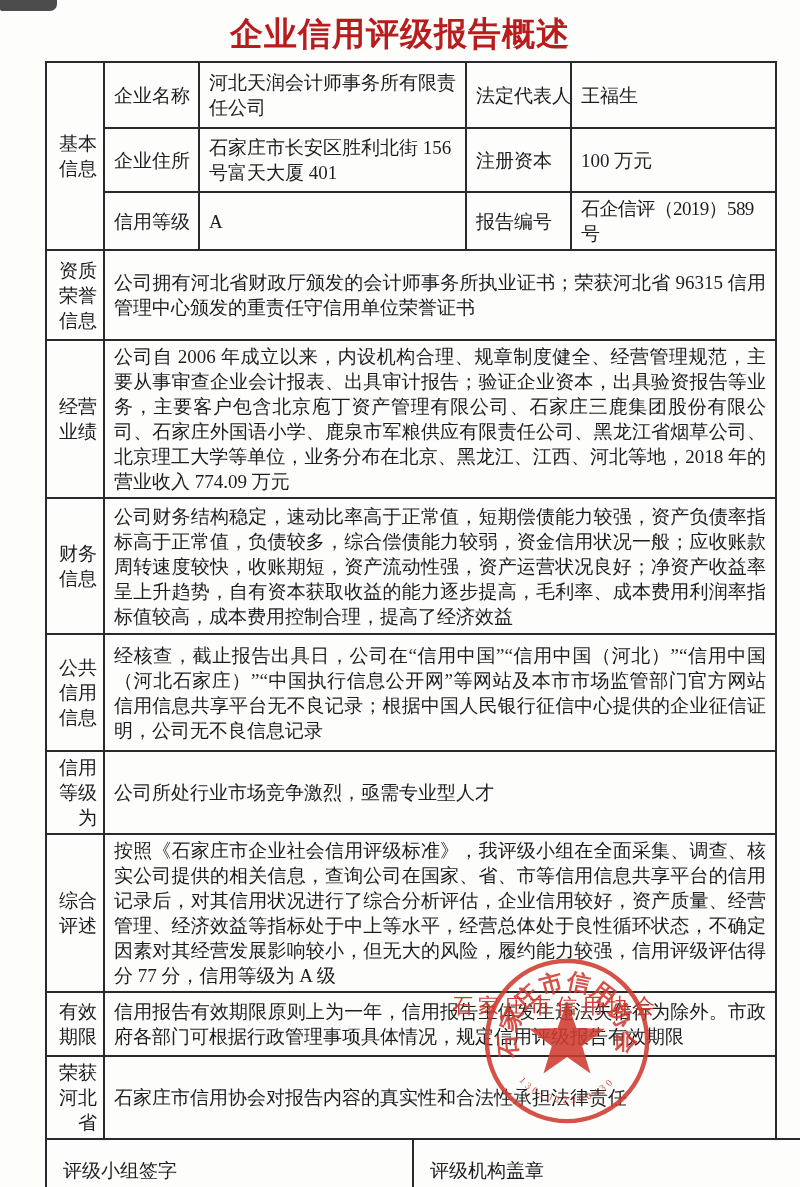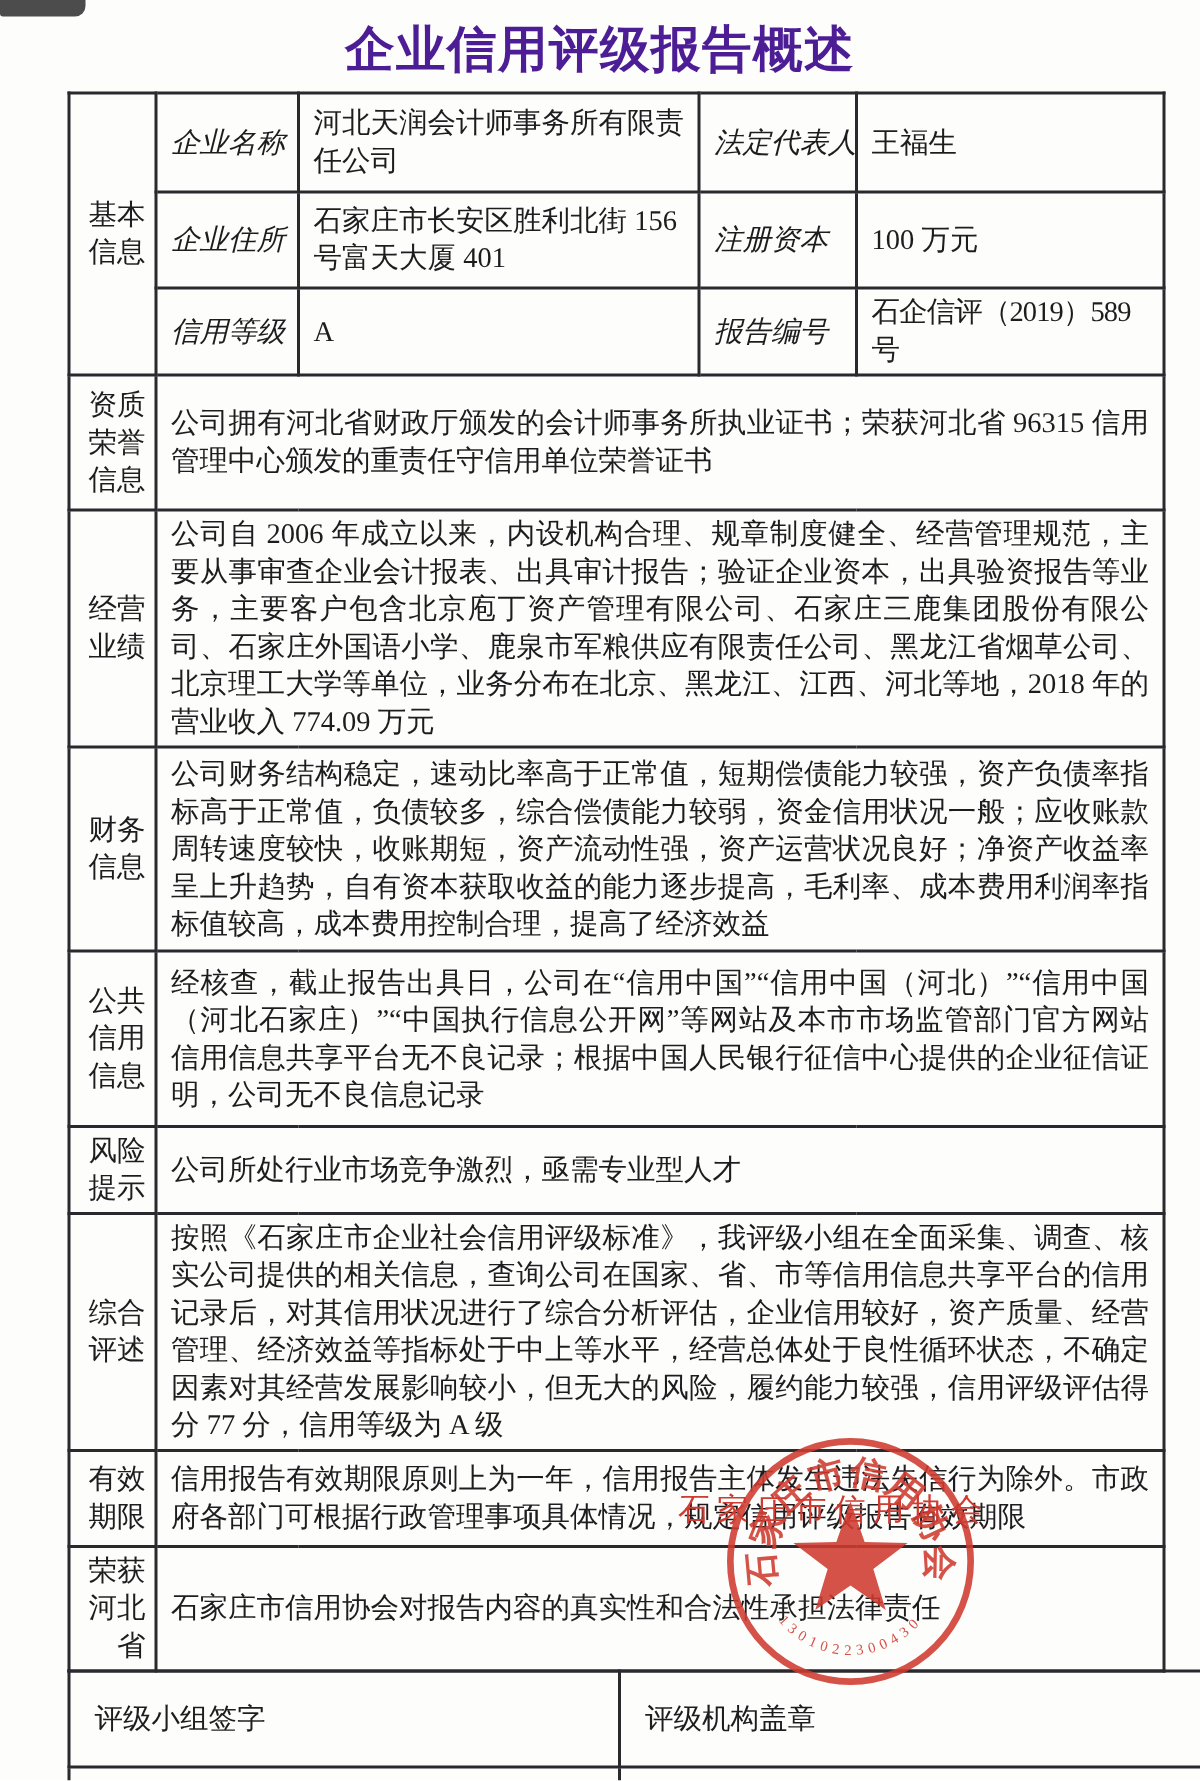--- a/index.html
+++ b/index.html
@@ -9,33 +9,33 @@
     background:#fdfdfc;
     overflow:hidden;
     font-family:"Liberation Serif","DejaVu Serif",serif;
     color:#1d1d1f;
   }
   .doc-title {
     margin:0; padding-top:13px;
     text-align:center;
     font-size:33px; line-height:42px;
     font-weight:700; letter-spacing:1px;
-    color:#4c1d95;
+    color:#b91c1c;
   }
   table { border-collapse:collapse; table-layout:fixed; }
   .main-table { margin:6px 0 0 45px; width:730px; }
   .main-table td {
     border:2px solid #2a2a2e;
     padding:3px 9px;
     font-size:19px; line-height:25px;
     vertical-align:middle;
     word-break:break-all;
   }
   .sec { text-align:right; padding:3px 6px !important; }
-  .lbl { white-space:nowrap; padding:3px 6px 3px 9px !important;font-style:italic; }
+  .lbl { white-space:nowrap; padding:3px 6px 3px 9px !important; }
   .val {}
   .tight { letter-spacing:-0.6px; padding-right:3px !important; }
   .content { text-align:justify; }
   
   .h-b1 { height:58px; } .h-b2 { height:56px; } .h-b3 { height:34px; }
   .h-qual { height:82px; } .h-biz { height:124px; } .h-fin { height:128px; }
   .h-pub { height:109px; } .h-risk { height:48px; } .h-sum { height:134px;margin-top:33px; }
   .h-valid { height:56px; } .h-legal { height:53px; }
 
   .sign-table { margin:-2px 0 0 45px; width:730px; }
@@ -104,21 +104,21 @@
     </tr>
     <tr>
       <td class="sec h-fin">财务信息</td>
       <td class="content h-fin" colspan="4">公司财务结构稳定，速动比率高于正常值，短期偿债能力较强，资产负债率指标高于正常值，负债较多，综合偿债能力较弱，资金信用状况一般；应收账款周转速度较快，收账期短，资产流动性强，资产运营状况良好；净资产收益率呈上升趋势，自有资本获取收益的能力逐步提高，毛利率、成本费用利润率指标值较高，成本费用控制合理，提高了经济效益</td>
     </tr>
     <tr>
       <td class="sec h-pub">公共信用信息</td>
       <td class="content h-pub" colspan="4">经核查，截止报告出具日，公司在“信用中国”“信用中国（河北）”“信用中国（河北石家庄）”“中国执行信息公开网”等网站及本市市场监管部门官方网站信用信息共享平台无不良记录；根据中国人民银行征信中心提供的企业征信证明，公司无不良信息记录</td>
     </tr>
     <tr>
-      <td class="sec h-risk">风险提示</td>
+      <td class="sec h-risk">信用等级为</td>
       <td class="content h-risk" colspan="4">公司所处行业市场竞争激烈，亟需专业型人才</td>
     </tr>
     <tr>
       <td class="sec h-sum">综合评述</td>
       <td class="content h-sum" colspan="4">按照《石家庄市企业社会信用评级标准》，我评级小组在全面采集、调查、核实公司提供的相关信息，查询公司在国家、省、市等信用信息共享平台的信用记录后，对其信用状况进行了综合分析评估，企业信用较好，资产质量、经营管理、经济效益等指标处于中上等水平，经营总体处于良性循环状态，不确定因素对其经营发展影响较小，但无大的风险，履约能力较强，信用评级评估得分 77 分，信用等级为 A 级</td>
     </tr>
     <tr>
       <td class="sec h-valid">有效期限</td>
       <td class="content h-valid" colspan="4">信用报告有效期限原则上为一年，信用报告主体发生违法失信行为除外。市政府各部门可根据行政管理事项具体情况，规定信用评级报告有效期限</td>
     </tr>

